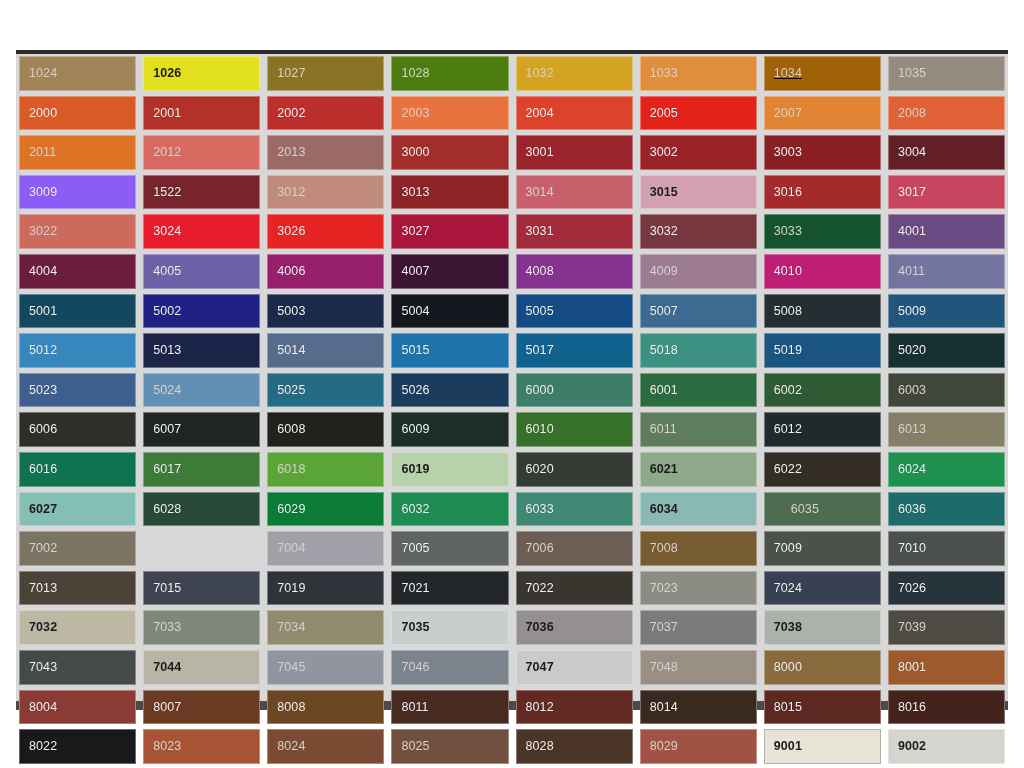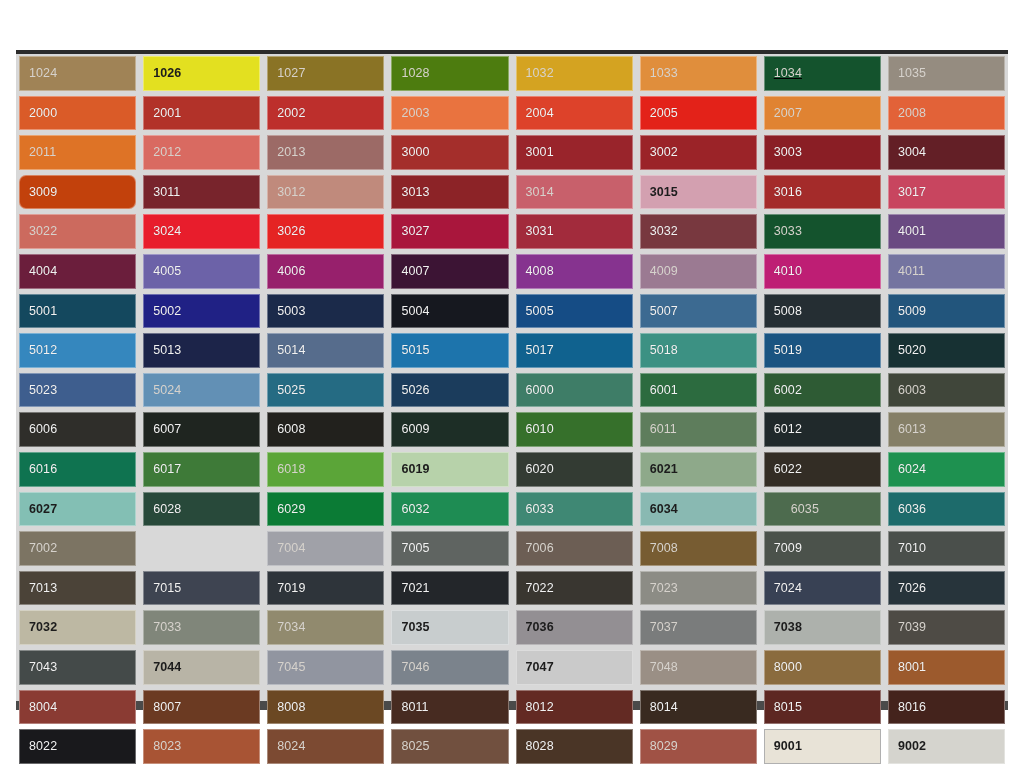--- a/index.html
+++ b/index.html
@@ -86,21 +86,21 @@
       </div>
       <div class="swatch dim-text" title="1028" style="background: #4d7c0f;">
         <span class="code">1028</span>
       </div>
       <div class="swatch dim-text" title="1032" style="background: rgb(212, 163, 33);">
         <span class="code">1032</span>
       </div>
       <div class="swatch dim-text" title="1033" style="background: rgb(224, 142, 60);">
         <span class="code">1033</span>
       </div>
-      <div class="swatch dim-text" title="1034" style="background: #14532d; text-decoration: underline;">
+      <div class="swatch dim-text" title="1034" style="background: #a16207; text-decoration: underline;">
         <span class="code">1034</span>
       </div>
       <div class="swatch dim-text" title="1035" style="background: rgb(149, 140, 128);">
         <span class="code">1035</span>
       </div>
       <div class="swatch light-text" title="2000" style="background: rgb(218, 91, 40);">
         <span class="code">2000</span>
       </div>
       <div class="swatch light-text" title="2001" style="background: rgb(178, 50, 41);">
         <span class="code">2001</span>
@@ -140,25 +140,25 @@
       </div>
       <div class="swatch light-text" title="3002" style="background: rgb(155, 35, 40);">
         <span class="code">3002</span>
       </div>
       <div class="swatch light-text" title="3003" style="background: rgb(138, 30, 37);">
         <span class="code">3003</span>
       </div>
       <div class="swatch light-text" title="3004" style="background: rgb(99, 31, 38);">
         <span class="code">3004</span>
       </div>
-      <div class="swatch light-text" title="3009" style="background: #c2410c; border-radius: 7px;">
+      <div class="swatch light-text" title="3009" style="background: #8b5cf6;">
         <span class="code">3009</span>
       </div>
       <div class="swatch light-text" title="3011" style="background: rgb(120, 36, 44);">
-        <span class="code">3011</span>
+        <span class="code">1522</span>
       </div>
       <div class="swatch dim-text" title="3012" style="background: rgb(192, 138, 124);">
         <span class="code">3012</span>
       </div>
       <div class="swatch light-text" title="3013" style="background: rgb(140, 35, 39);">
         <span class="code">3013</span>
       </div>
       <div class="swatch dim-text" title="3014" style="background: rgb(200, 96, 107);">
         <span class="code">3014</span>
       </div>

